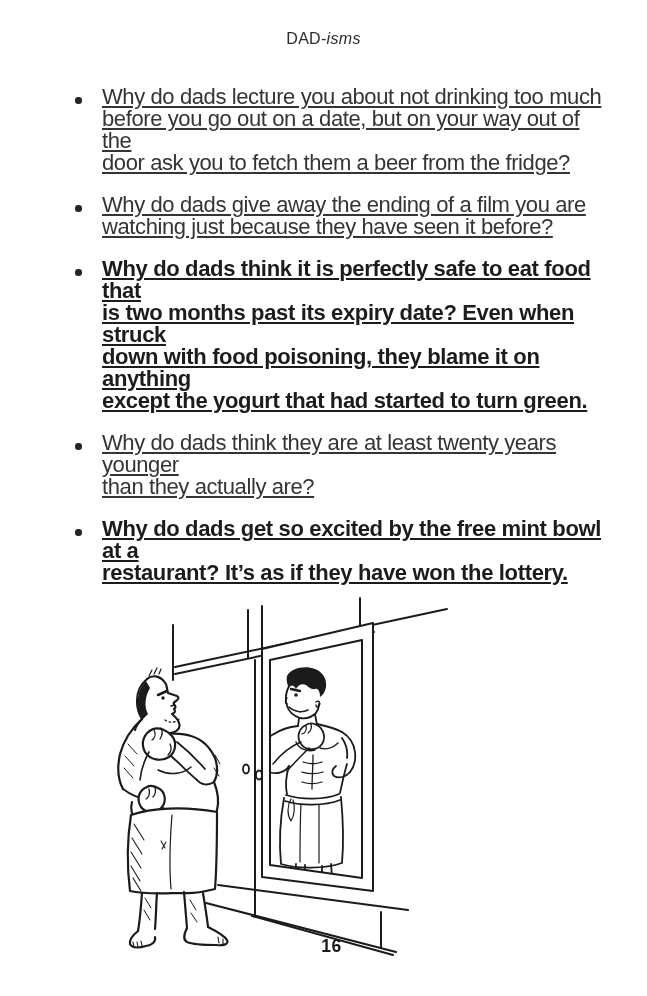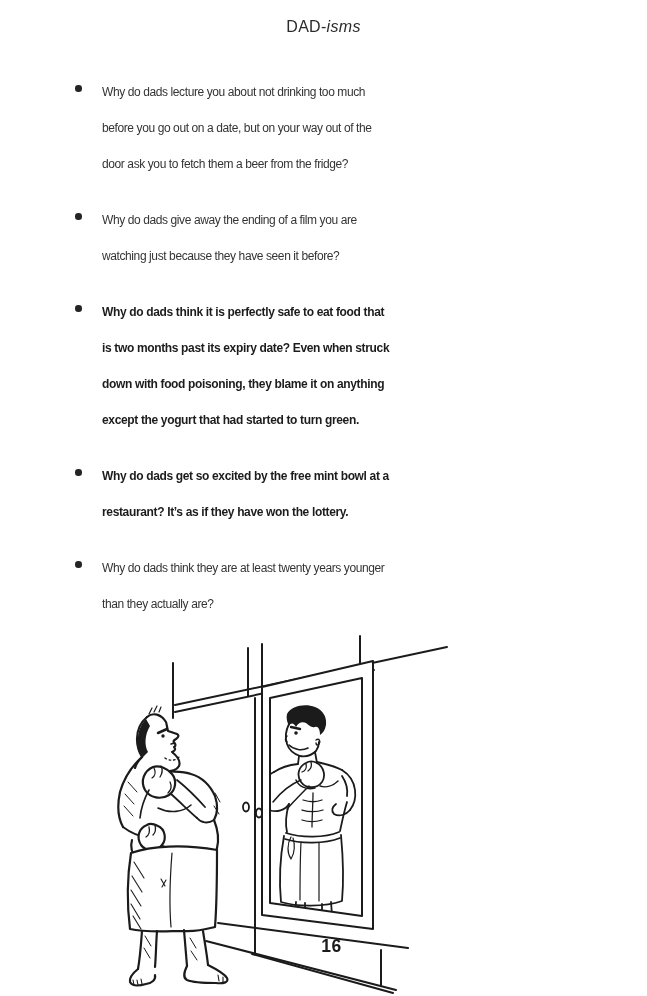--- a/index.html
+++ b/index.html
@@ -5,21 +5,21 @@
   html,body{margin:0;padding:0;background:#ffffff;}
   .page{
     position:relative;
     width:647px;height:996px;
     background:#ffffff;
     font-family:"Liberation Sans",sans-serif;
     color:#2e2e2e;
     overflow:hidden;
   }
   .page-header{
-    padding-top:18px;
+    padding-top:30px;
     text-align:center;
     font-size:16px;
     letter-spacing:.3px;
     color:#2b2b2b;
   }
   .page-header .suffix{font-style:italic;}
   .bullet-list{
     list-style:none;
     margin:38px 0 0 0;
     padding:0 40px 0 75px;
@@ -29,24 +29,25 @@
     grid-template-columns:27px 1fr;
     margin:0 0 20px 0;
   }
   .bullet-dot{
     width:6.5px;height:6.5px;border-radius:50%;
     background:#242424;
     margin-top:11px;
   }
   .bullet-text{
     white-space:pre-line;
-    font-size:12px;
-    line-height:36px;
+    font-size:22px;
+    line-height:22px;
     letter-spacing:-0.4px;
     color:#343434;
+    text-decoration:underline;
   }
   .bullet-item.bold .bullet-text{
     font-weight:700;
     color:#1c1c1c;
     letter-spacing:-0.35px;
   }
   .illustration-wrap{
     margin-top:-18px;
     margin-left:53px;
     width:410px;height:385px;
@@ -84,29 +85,29 @@
       <span class="bullet-text">Why do dads give away the ending of a film you are
 watching just because they have seen it before?</span>
     </li>
     <li class="bullet-item bold">
       <span class="bullet-dot"></span>
       <span class="bullet-text">Why do dads think it is perfectly safe to eat food that
 is two months past its expiry date? Even when struck
 down with food poisoning, they blame it on anything
 except the yogurt that had started to turn green.</span>
     </li>
+    <li class="bullet-item">
+      <span class="bullet-dot"></span>
+      <span class="bullet-text">Why do dads think they are at least twenty years younger
+than they actually are?</span>
+    </li>
     <li class="bullet-item bold">
       <span class="bullet-dot"></span>
       <span class="bullet-text">Why do dads get so excited by the free mint bowl at a
 restaurant? It’s as if they have won the lottery.</span>
-    </li>
-    <li class="bullet-item">
-      <span class="bullet-dot"></span>
-      <span class="bullet-text">Why do dads think they are at least twenty years younger
-than they actually are?</span>
     </li>
   </ul>
 
   <div class="illustration-wrap">
     <svg viewBox="128 528 410 385" width="410" height="385" xmlns="http://www.w3.org/2000/svg">
       <defs>
         <clipPath id="mirrorClip">
             <polygon points="345,602 437,582 437,820 345,807"></polygon>
           </clipPath>
       </defs>

